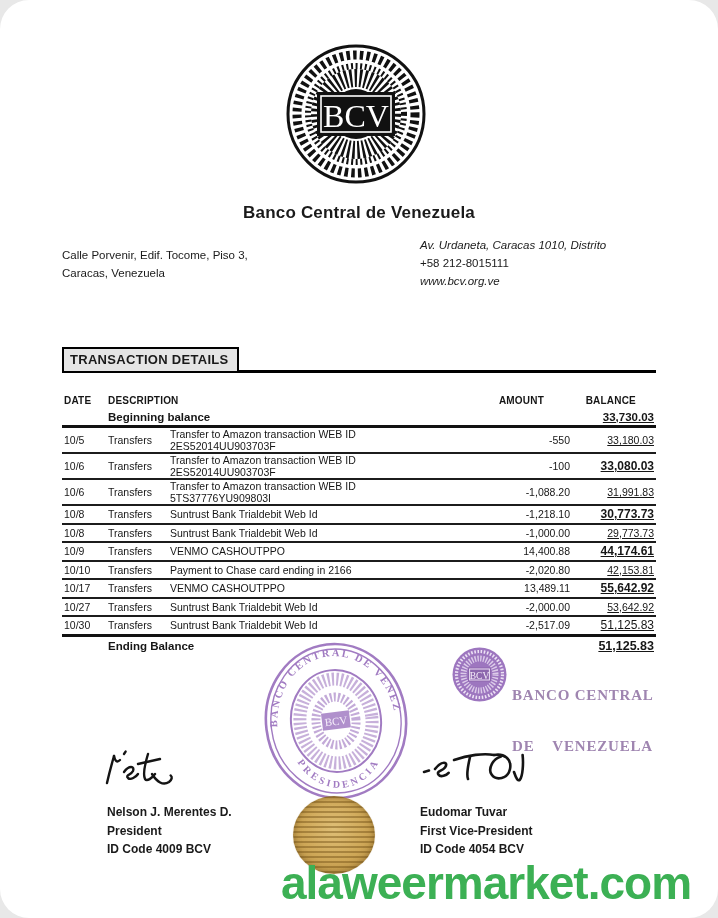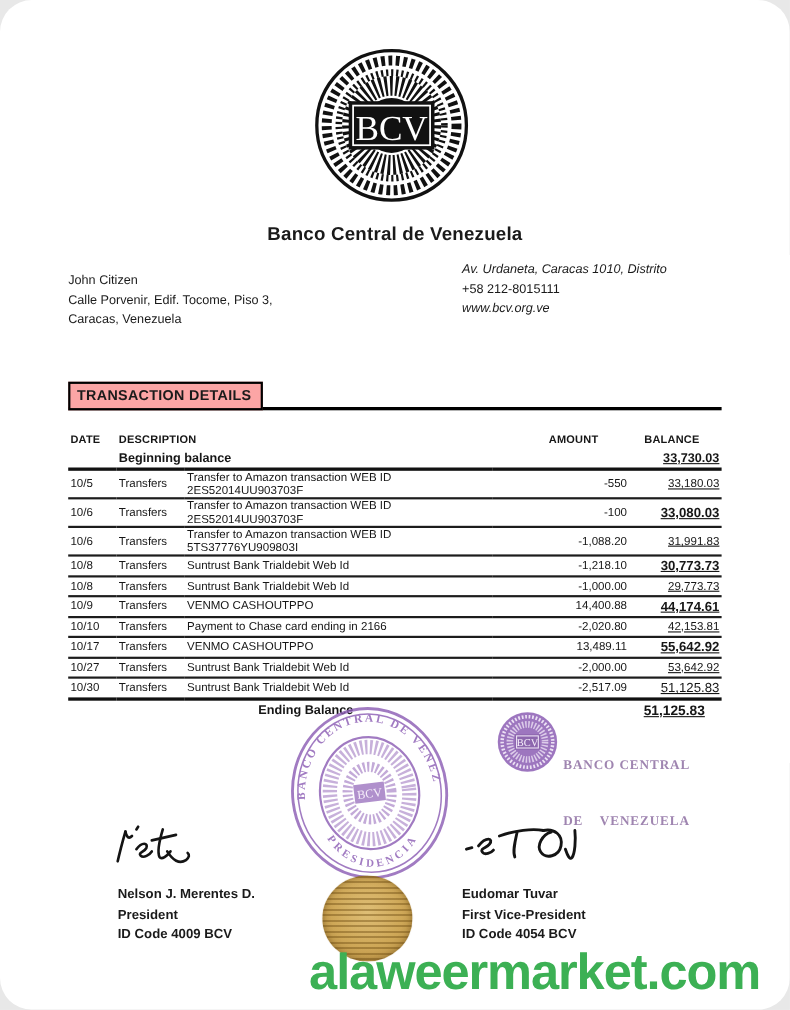--- a/index.html
+++ b/index.html
@@ -13,46 +13,46 @@
   .logo{position:absolute;left:285px;top:43px;width:142px;height:142px;}
   
   .bank-title{position:absolute;left:0;top:203px;width:718px;text-align:center;
     font-size:17px;font-weight:700;letter-spacing:.2px;}
   
   .addr-left{position:absolute;left:62px;top:246px;font-size:11.5px;line-height:18px;}
   .addr-right{position:absolute;left:420px;top:236px;font-size:11.5px;line-height:18px;}
   .it{font-style:italic;}
   
   .hline{position:absolute;left:62px;top:370px;width:594px;height:2.5px;background:#000;}
-  .td-box{position:absolute;left:62px;top:347px;border:2px solid #000;background:#fca5a5;
+  .td-box{position:absolute;left:62px;top:347px;border:2px solid #000;background:#e5e5e5;
     padding:3px 8px 4px 6px;font-size:13px;font-weight:700;letter-spacing:.3px;}
   
   .txn{position:absolute;left:62px;top:393px;width:594px;border-collapse:collapse;
     font-size:10.5px;color:#161616;}
   .txn td{padding:0 0 0 2px;height:16px;vertical-align:middle;}
   .txn tr.head td{border:none;font-weight:700;font-size:10px;height:15px;letter-spacing:.2px;}
   .txn tr.begin td{border-bottom:3px solid #111;height:17px;}
   .txn tr.data td{border-bottom:2px solid #1c1c1c;height:16.5px;}
   .txn tr.data.last td{border-bottom:3px solid #111;}
-  .txn tr.end td{border:none;height:19px;text-align:center;}
+  .txn tr.end td{border:none;height:19px;}
   .txn .amt{text-align:right;padding-right:0;}
   .txn .bal{text-align:right;padding-right:2px;text-decoration:underline;}
   .txn .h-amt{text-align:right;padding-right:26px;}
   .txn .h-bal{text-align:right;padding-right:20px;}
   .txn .b-bold{font-weight:700;font-size:12px;}
   .txn .b-lg{font-size:12px;}
   .txn .lbl-bold{font-weight:700;font-size:11.5px;}
   .txn tr.begin .bal{font-weight:700;font-size:11.5px;}
   .txn tr.end .bal{font-weight:700;font-size:12.5px;}
   
   .stamp-center{position:absolute;left:263px;top:642px;width:146px;height:158px;
     opacity:.82;transform:rotate(-7deg);}
   .stamp-right-logo{position:absolute;left:451px;top:646px;width:57px;height:57px;opacity:.85;}
   .stamp-right-text{position:absolute;left:512px;top:653px;
-    font-family:"Liberation Serif",serif;font-size:12px;font-weight:700;
+    font-family:"Liberation Serif",serif;font-size:15px;font-weight:700;
     line-height:17px;color:#9578a8;letter-spacing:.8px;white-space:pre;opacity:.9;}
   
   .sig-left{position:absolute;left:100px;top:745px;width:80px;height:48px;}
   .sig-right{position:absolute;left:418px;top:742px;width:110px;height:56px;}
   
   .person{position:absolute;font-size:12px;font-weight:700;line-height:18.5px;}
   .person.left{left:107px;top:803px;}
   .person.right{left:420px;top:803px;}
   
   .gold-seal{position:absolute;left:293px;top:796px;width:82px;height:78px;border-radius:50%;
@@ -77,21 +77,20 @@
     <circle cx="71" cy="71" r="36" fill="none" stroke="#111" stroke-width="18" stroke-dasharray="2.4 2.4"></circle>
     <circle cx="71" cy="71" r="25" fill="#111"></circle>
     <rect x="32" y="49" width="78" height="44" fill="#111"></rect>
     <rect x="36" y="53" width="70" height="36" fill="none" stroke="#fff" stroke-width="1.6"></rect>
     <text x="71" y="84" text-anchor="middle" font-family="Liberation Serif, serif" font-size="32" fill="#fff">BCV</text>
   </svg>
 
   <div class="bank-title">Banco Central de Venezuela</div>
 
   <div class="addr-left">
-    <div>John Citizen</div>
     <div>Calle Porvenir, Edif. Tocome, Piso 3,</div>
     <div>Caracas, Venezuela</div>
   </div>
 
   <div class="addr-right">
     <div class="it">Av. Urdaneta, Caracas 1010, Distrito</div>
     <div>+58 212-8015111</div>
     <div class="it">www.bcv.org.ve</div>
   </div>
 

